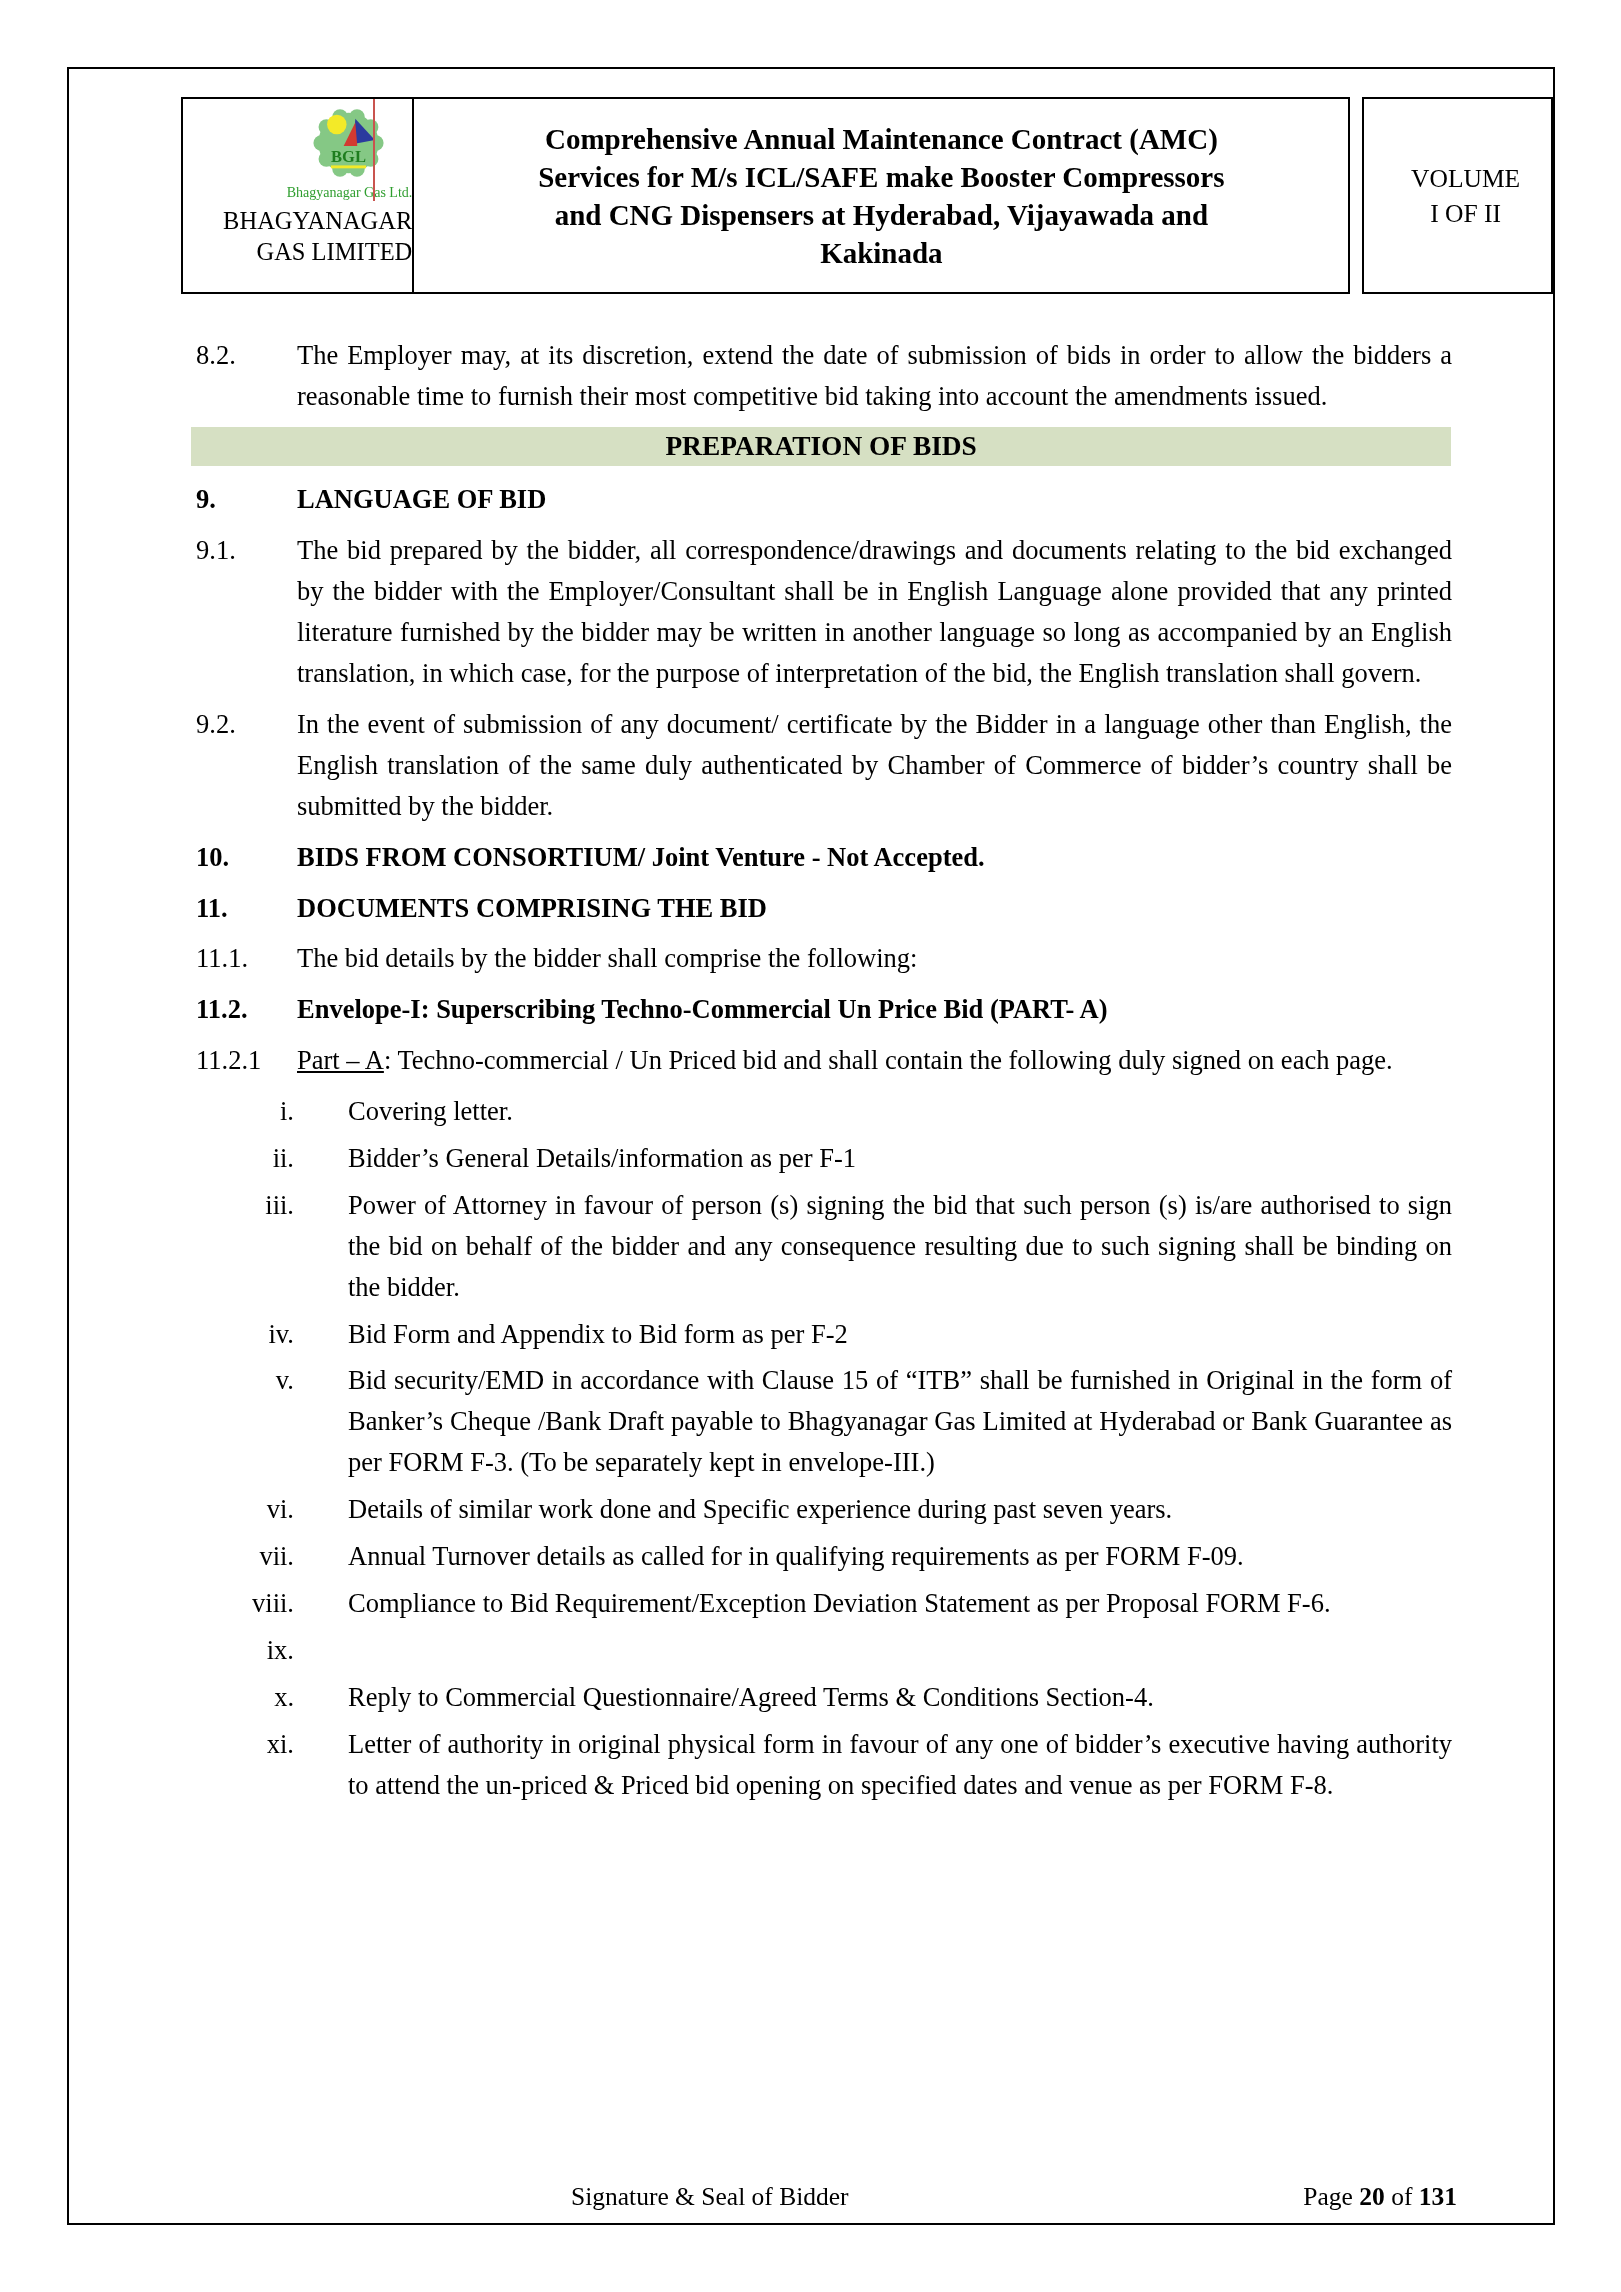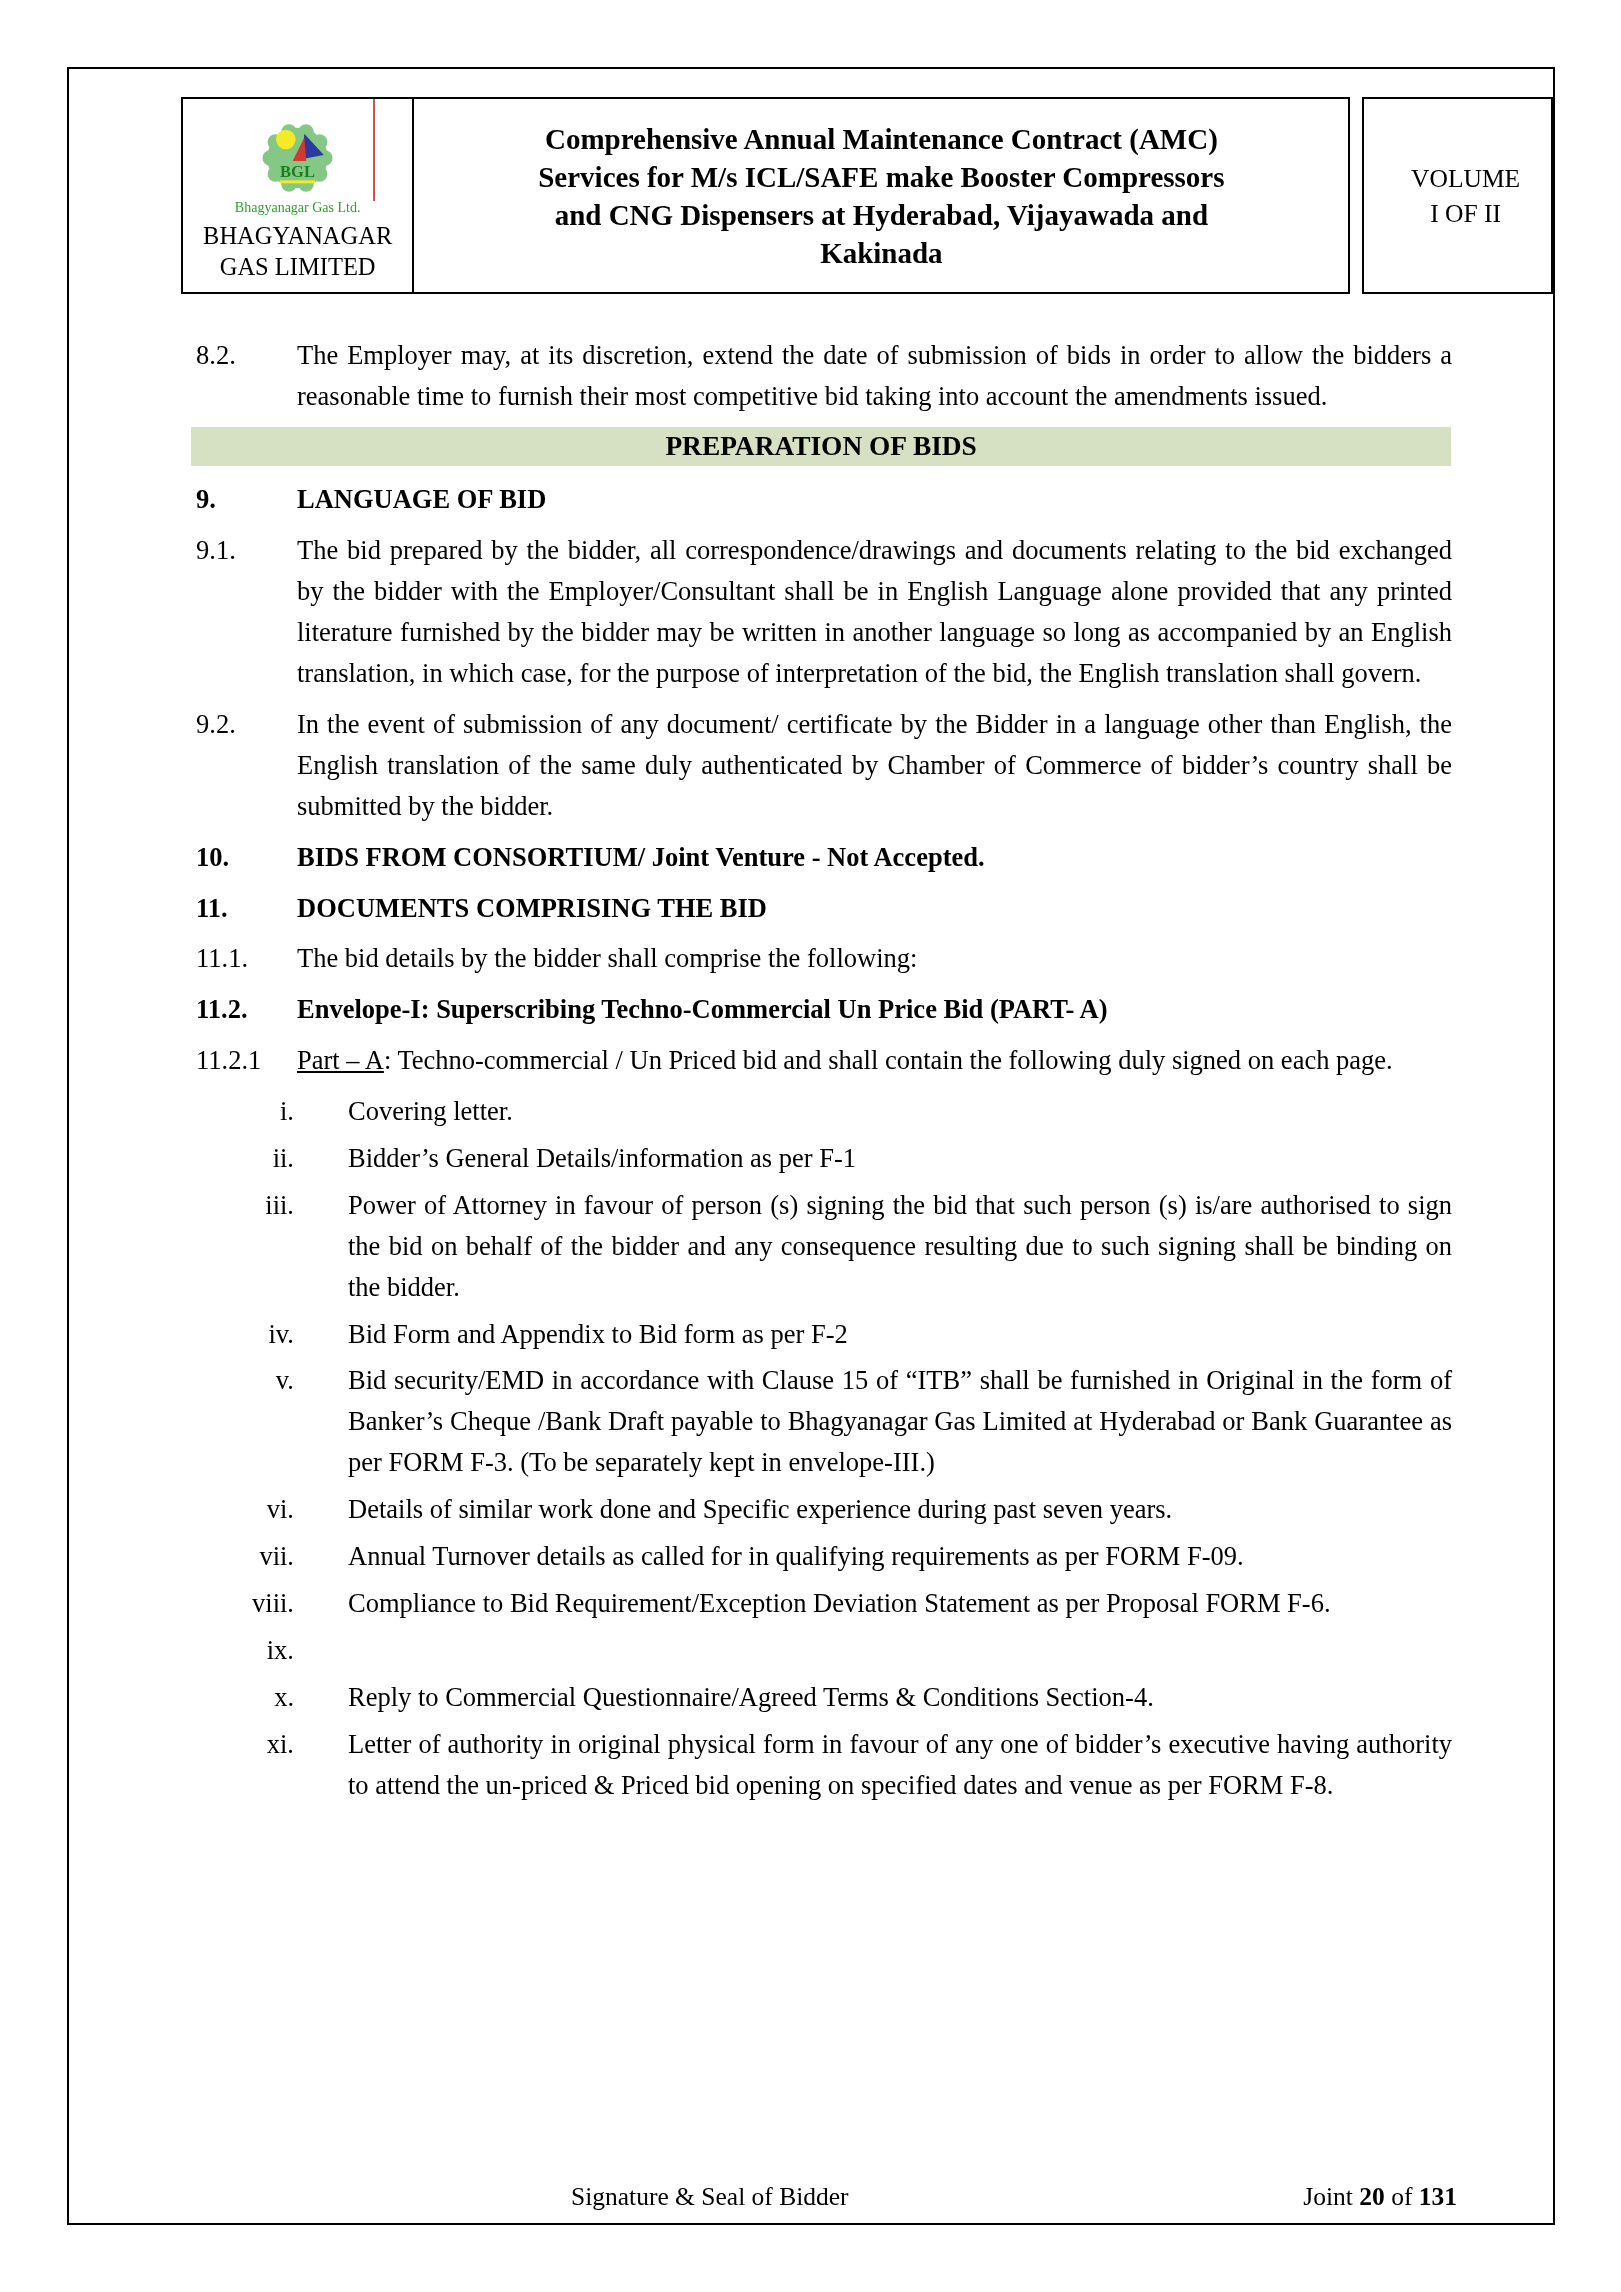--- a/index.html
+++ b/index.html
@@ -15,21 +15,21 @@
     position:absolute;left:67px;top:67px;
     width:1488px;height:2158px;
     border:2px solid #000;
     box-sizing:border-box;
   }
   
   .hdr{display:flex;margin:28px 0 0 112px;}
   .cell{box-sizing:border-box;height:197px;}
   .logo-cell{
     width:233px;border:2.9px solid #000;border-right:none;
-    position:relative;text-align:center;padding-top:21px;
+    position:relative;text-align:right;padding-top:6px;
   }
   .title-cell{
     width:945px;border:2.9px solid #000;
     display:flex;flex-direction:column;justify-content:center;
     text-align:center;font-weight:bold;font-size:29px;line-height:38px;
   }
   .vol-cell{
     width:192px;border:2.9px solid #000;margin-left:11.8px;
     display:flex;flex-direction:column;justify-content:center;
     text-align:center;font-size:25.5px;line-height:35px;padding-left:16px;
@@ -195,18 +195,18 @@
     <div class="rom">
       <div class="rlab">xi.</div>
       <div class="rtxt">Letter of authority in original physical form in favour of any one of bidder’s executive having authority to attend the un-priced &amp; Priced bid opening on specified dates and venue as per FORM F-8.</div>
     </div>
 
   </div>
 </div>
 
 <div class="footer-sig">Signature &amp; Seal of Bidder</div>
 <div class="footer-page">
-  <span>Joint</span>
+  <span>Page</span>
   <span class="bld">20</span>
   <span>of</span>
   <span class="bld">131</span>
 </div>
 
 
 </body></html>

